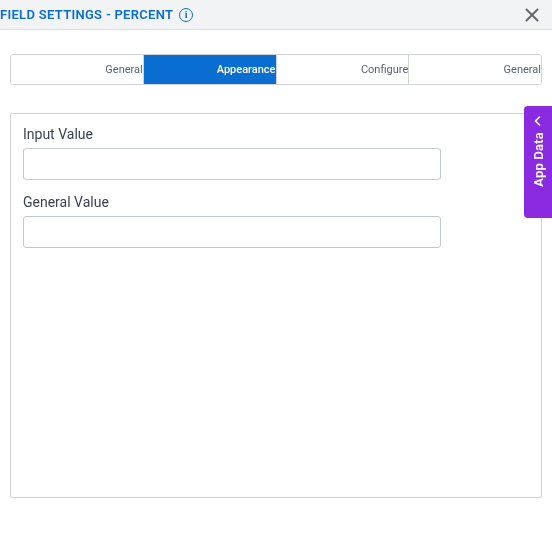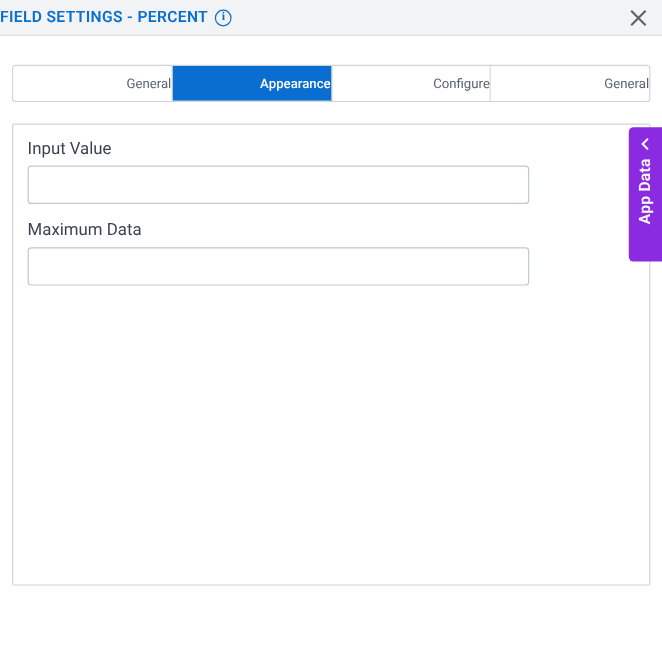--- a/index.html
+++ b/index.html
@@ -79,21 +79,21 @@
     }
     .tab:last-child { border-right: none; }
     .tab.active {
       background: #0a6ed1;
       color: #fff;
       font-weight: 500;
     }
     .panel {
       border: 1px solid #d0d4d9;
       border-radius: 2px;
-      margin-top: 18px;
+      margin-top: 28px;
       padding: 12px 12px 28px 12px;
       height: 385px;
     }
     .form-group { margin-bottom: 14px; }
     .form-label {
       display: block;
       font-size: 14px;
       color: #3c4350;
       margin-bottom: 6px;
     }
@@ -159,21 +159,21 @@
     <div class="tab">Configure</div>
     <div class="tab">General</div>
   </div>
 
   <div class="panel">
     <div class="form-group">
       <label class="form-label">Input Value</label>
       <input class="form-input" type="text" value="" style="">
     </div>
     <div class="form-group">
-      <label class="form-label">Maximum Data</label>
+      <label class="form-label">General Value</label>
       <input class="form-input" type="text" value="" style="">
     </div>
   </div>
 </div>
 
 <div class="side-tab">
   <span class="side-tab-chevron">
     <svg width="10" height="10" viewBox="0 0 10 10">
         <path d="M6.5 1 L2.5 5 L6.5 9" stroke="#fff" stroke-width="1.6" fill="none" stroke-linecap="round" stroke-linejoin="round"></path>
       </svg>

